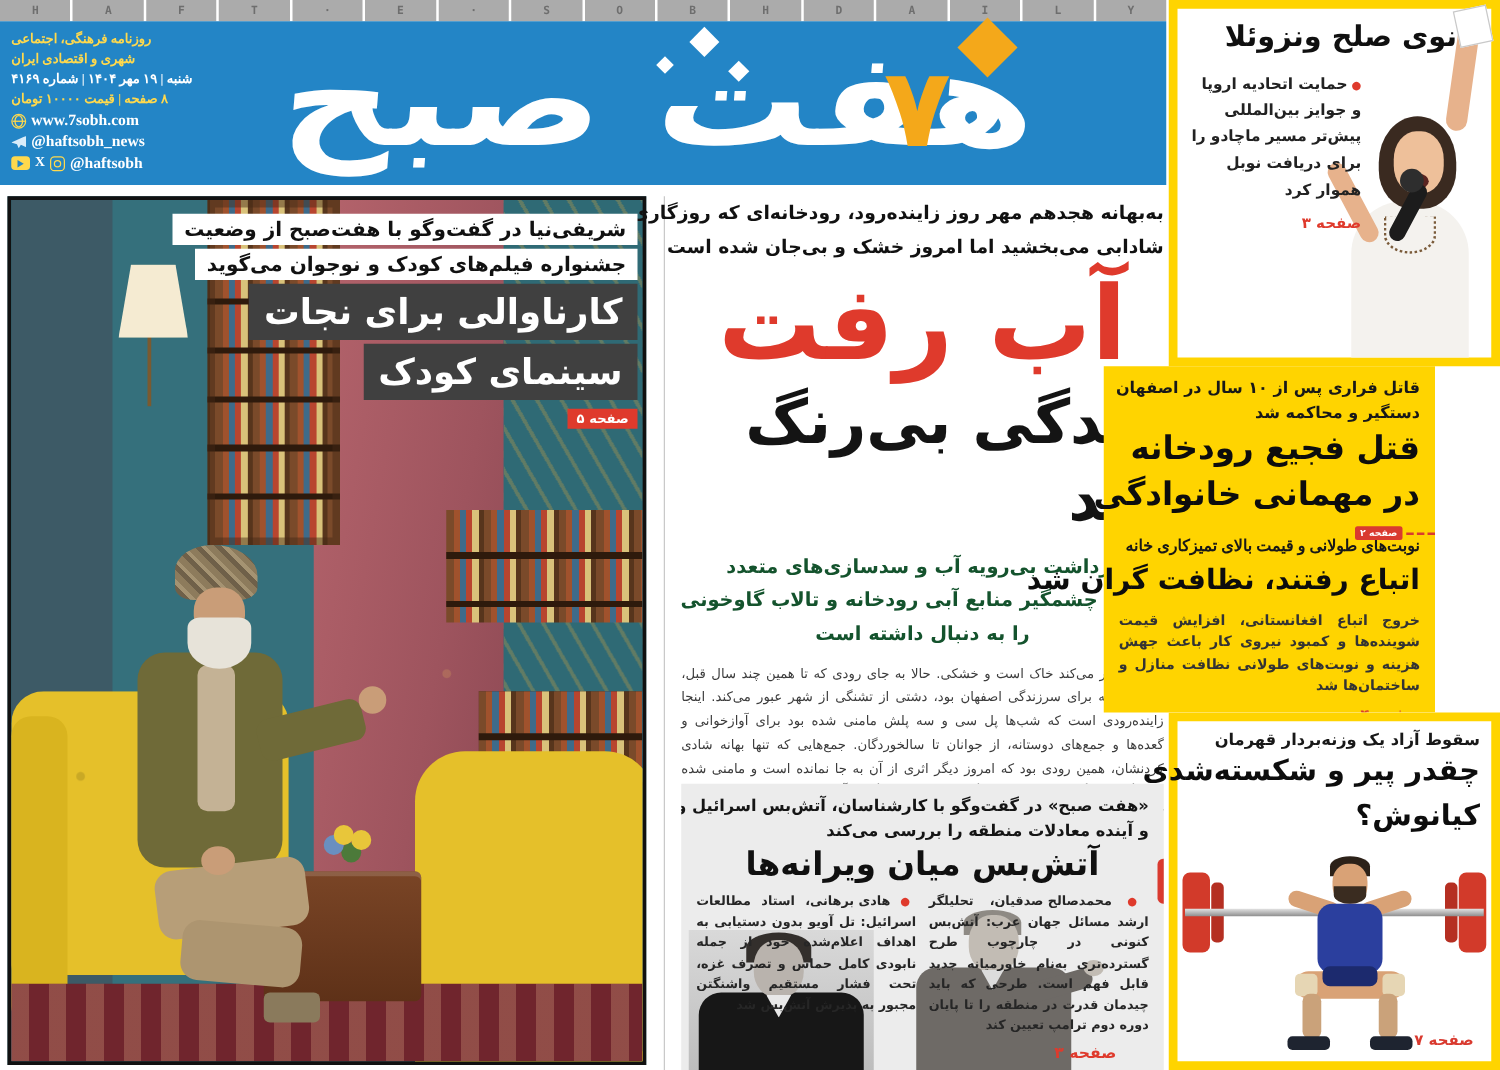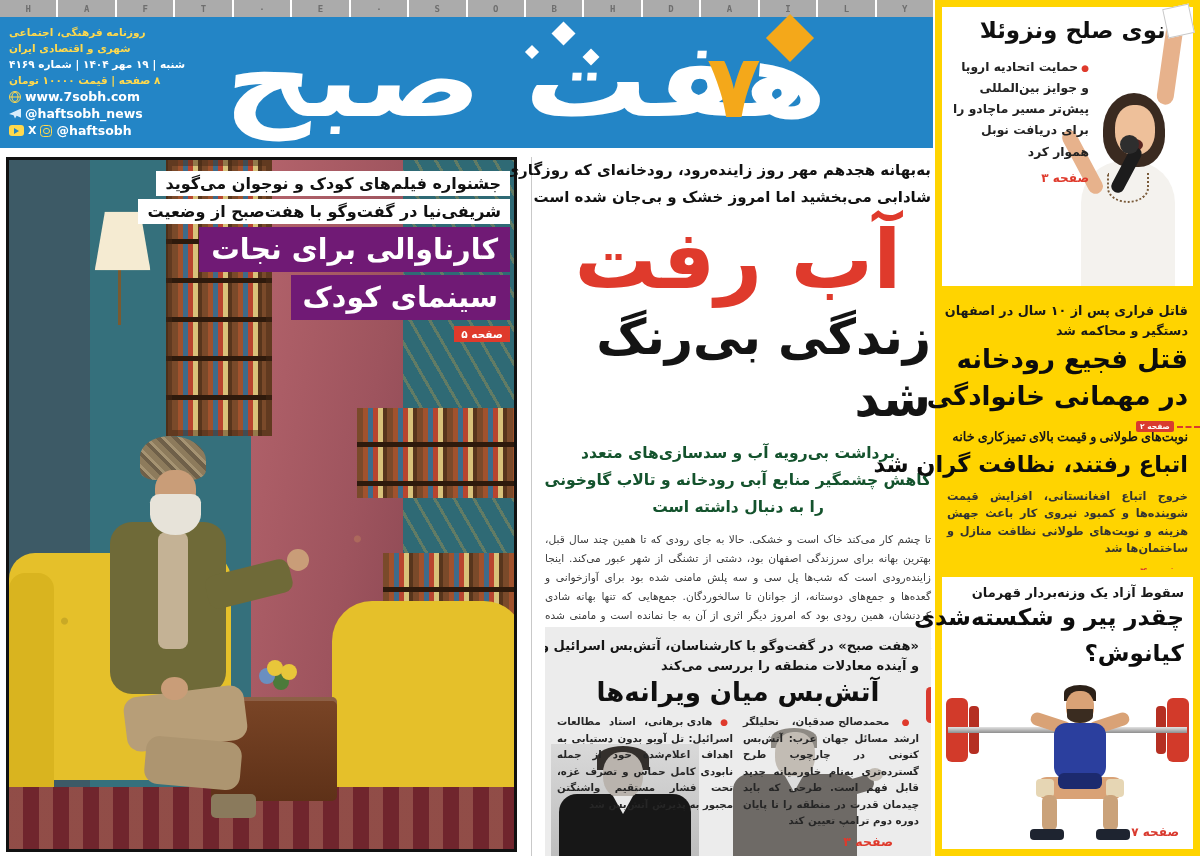--- a/index.html
+++ b/index.html
@@ -13,21 +13,21 @@
   .abs { position:absolute; }
 
   
   .top-strip { left:0; top:0; width:933px; height:17px; background:#fff; display:flex; gap:2px; }
   .top-strip .cell { flex:1; background:#ababab; color:#6e6e6e; font-size:9px; font-weight:bold;
     display:flex; align-items:center; justify-content:center; font-family:"DejaVu Sans Mono", monospace; }
 
   
   .masthead { left:0; top:17px; width:933px; height:131px; background:#2385c6; }
   .mast-info { position:absolute; left:9px; top:7px; width:215px; }
-  .mi-line { direction:rtl; text-align:left; font-size:10.5px; line-height:16px; font-weight:bold; color:#fff; white-space:nowrap; }
+  .mi-line { direction:rtl; text-align:left; font-size:10.5px; line-height:16px; font-weight:bold; color:#fff; white-space:nowrap;font-family:Liberation Serif, serif; }
   .mi-line.yellow { color:#ffd94d; }
   .mi-line.ltr { direction:ltr; display:flex; align-items:center; gap:4px; font-size:12.5px; line-height:17px; }
   .handle { color:#ffffff; font-weight:bold; }
   .icon-globe { width:12px;height:12px;border-radius:50%;border:1.3px solid #ffd94d;position:relative;display:inline-block;}
   .icon-globe::before { content:"";position:absolute;left:0;right:0;top:50%;height:1px;background:#ffd94d;transform:translateY(-50%);}
   .icon-globe::after { content:"";position:absolute;left:50%;top:0;bottom:0;width:5px;border:1px solid #ffd94d;border-radius:50%;transform:translateX(-50%);}
   .icon-telegram { width:12px;height:10px;background:#d8ecfa;display:inline-block;clip-path:polygon(100% 0,0 55%,38% 68%,50% 100%,64% 72%,100% 92%);}
   .icon-youtube { width:15px;height:11px;background:#ffd94d;border-radius:3px;position:relative;display:inline-block;}
   .icon-youtube::after { content:"";position:absolute;left:5px;top:2.5px;border-left:5px solid #2385c6;border-top:3px solid transparent;border-bottom:3px solid transparent;}
   .icon-x { color:#fff;font-weight:bold;font-size:11px; }
@@ -88,21 +88,21 @@
   .man-arm { left:39%; top:59%; width:17%; height:5%; background:#6f6a38; border-radius:10px; transform:rotate(-14deg); }
   .man-hand { left:55%; top:56.5%; width:4.5%; height:3.2%; background:#c99d78; border-radius:50%; }
   .man-hand2 { left:30%; top:75%; width:5.5%; height:3.4%; background:#c99d78; border-radius:50%; }
   .man-legs { left:23%; top:77%; width:24%; height:8%; background:#b79e78; border-radius:14px; transform:rotate(-7deg); }
   .man-leg2 { left:27%; top:84%; width:19%; height:7%; background:#ad9570; border-radius:14px; transform:rotate(5deg); }
   .man-shoe { left:40%; top:92%; width:9%; height:3.5%; background:#8a7a5c; border-radius:5px; }
 
   .photo-overlay { position:absolute; top:11px; right:4px; display:flex; flex-direction:column; align-items:flex-end; gap:3px; z-index:5; }
   .pk-line span { display:inline-block; background:#fff; color:#111; font-weight:bold; font-size:16px;
       padding:3px 9px; direction:rtl; white-space:nowrap; }
-  .ph-line span { display:inline-block; background:#701a75; color:#fff; font-weight:bold; font-size:28.5px;
+  .ph-line span { display:inline-block; background:#404040; color:#fff; font-weight:bold; font-size:28.5px;
       padding:6px 12px; direction:rtl; white-space:nowrap; }
   .badge-red { display:inline-block; background:#df3a2c; color:#fff; font-weight:bold; font-size:10.5px; padding:2px 7px; direction:rtl; }
 
   
   .divider { left:531px; top:157px; width:1px; height:699px; background:#c9c9c9; }
   .center-col { left:545px; top:157px; width:386px; }
   .lead-kicker div { direction:rtl; text-align:center; font-size:15px; font-weight:bold; color:#111; line-height:1.8; white-space:nowrap; }
   .lead-red { direction:rtl; text-align:center; color:#df3a2c; font-size:82px; font-weight:bold; line-height:1.15; margin-top:2px; }
   .lead-black { direction:rtl; color:#141414; font-size:49px; font-weight:bold; line-height:1.25; letter-spacing:-1px; }
   .lead-sub { margin-top:10px; }
@@ -148,21 +148,21 @@
   .v-paper { right:-1px; top:-3px; width:27px; height:30px; background:#fff; border:1px solid #c9c9c9; transform:rotate(-12deg); }
   .v-hair { right:26px; top:84px; width:62px; height:74px; background:#3a2a20; border-radius:50% 50% 42% 42%; }
   .v-face { right:36px; top:96px; width:40px; height:50px; background:#eec09a; border-radius:45%; }
   .v-mouth { right:48px; top:130px; width:16px; height:12px; background:#5a2420; border-radius:50%; }
   .v-mic { right:58px; top:136px; width:13px; height:50px; background:#1c1c1c; border-radius:7px; transform:rotate(28deg); }
   .v-michead { right:52px; top:126px; width:19px; height:19px; background:#2e2e2e; border-radius:50%; }
   .v-torso { right:16px; top:152px; width:94px; height:125px; background:#f4f2ee; border-radius:42px 42px 0 0; }
   .v-necklace { right:42px; top:164px; width:42px; height:30px; border:2px dotted #7a5b3a; border-top:none; border-radius:0 0 50% 50%; }
   .v-arm2 { left:2px; top:118px; width:15px; height:70px; background:#e7b28c; border-radius:8px; transform:rotate(-28deg); }
 
-  .box2 { left:935px; top:293px; width:265px; height:277px; background:#ffd400; padding:8px 12px; }
+  .box2 { left:883px; top:293px; width:265px; height:277px; background:#ffd400; padding:8px 12px; }
   .m-kicker div, .c-kicker { direction:rtl; text-align:right; font-size:12.8px; font-weight:bold; color:#181818; line-height:1.55; white-space:nowrap; }
   .m-headline div { direction:rtl; text-align:right; font-size:26px; font-weight:bold; color:#0d0d0d; line-height:1.42; white-space:nowrap; }
   .m-pointer { position:absolute; right:0; top:128px; width:64px; display:flex; align-items:center; direction:ltr; }
   .pointer-badge { background:#d93a2f; color:#fff; font-size:7.5px; font-weight:bold; padding:1px 4px; border-radius:2px; direction:rtl; white-space:nowrap; }
   .pointer-dashes { flex:1; border-top:2px dashed #d93a2f; margin-left:3px; }
   .c-kicker { margin-top:14px;font-family:Liberation Serif, serif; }
   .c-headline { direction:rtl; text-align:right; font-size:22.5px; font-weight:bold; color:#0d0d0d; line-height:1.4; white-space:nowrap; margin-top:1px; }
   .c-body { direction:rtl; text-align:justify; font-size:11.3px; font-weight:bold; color:#333; line-height:1.55; margin-top:7px; }
   .c-page { direction:rtl; text-align:right; color:#d93a2f; font-weight:bold; font-size:12px; margin-top:7px; }
 
@@ -268,22 +268,22 @@
     <div class="man-face"></div>
     <div class="man-beard"></div>
     <div class="man-arm"></div>
     <div class="man-hand"></div>
     <div class="man-legs"></div>
     <div class="man-leg2"></div>
     <div class="man-hand2"></div>
     <div class="man-shoe"></div>
   </div>
   <div class="photo-overlay">
+    <div class="pk-line"><span>شریفی‌نیا در گفت‌وگو با هفت‌صبح از وضعیت</span></div>
     <div class="pk-line"><span>جشنواره فیلم‌های کودک و نوجوان می‌گوید</span></div>
-    <div class="pk-line"><span>شریفی‌نیا در گفت‌وگو با هفت‌صبح از وضعیت</span></div>
     <div class="ph-line"><span>کارناوالی برای نجات</span></div>
     <div class="ph-line"><span>سینمای کودک</span></div>
     <div><span class="badge-red">صفحه ۵</span></div>
   </div>
 </div>
 
 <div class="abs divider"></div>
 
 <div class="abs center-col">
   <div class="lead-kicker">

